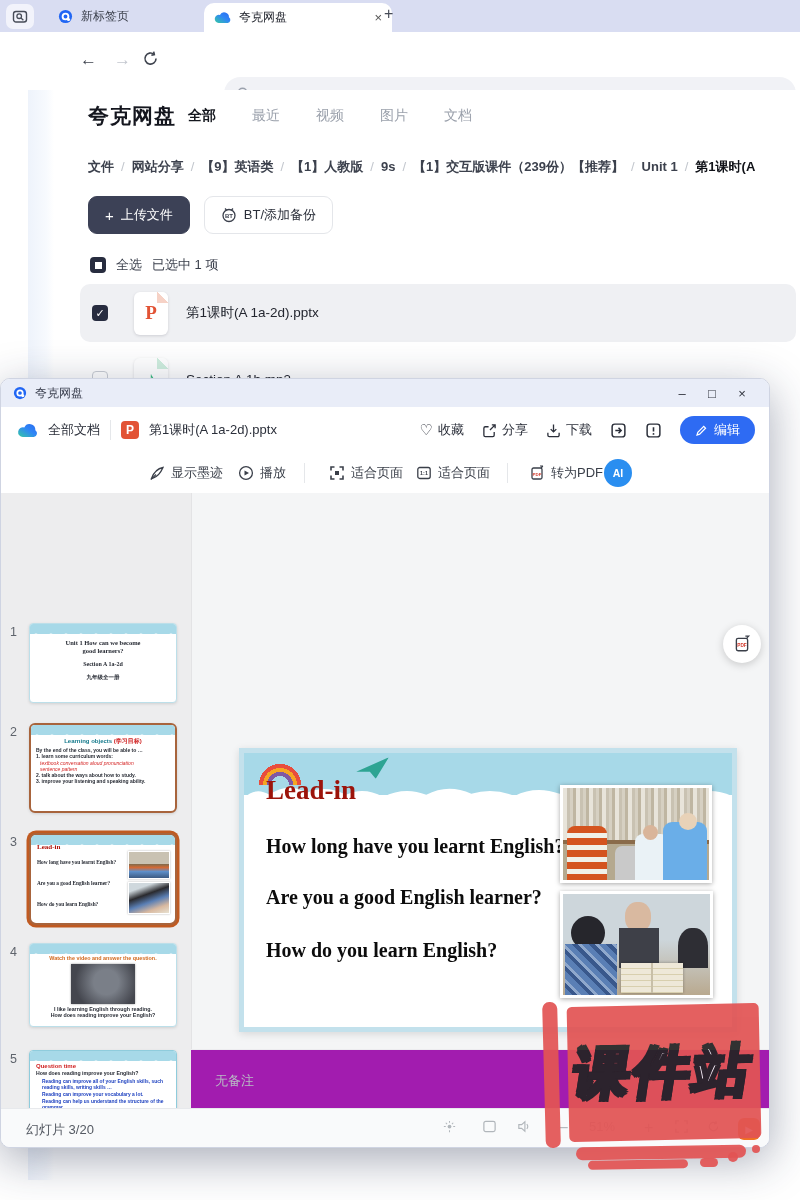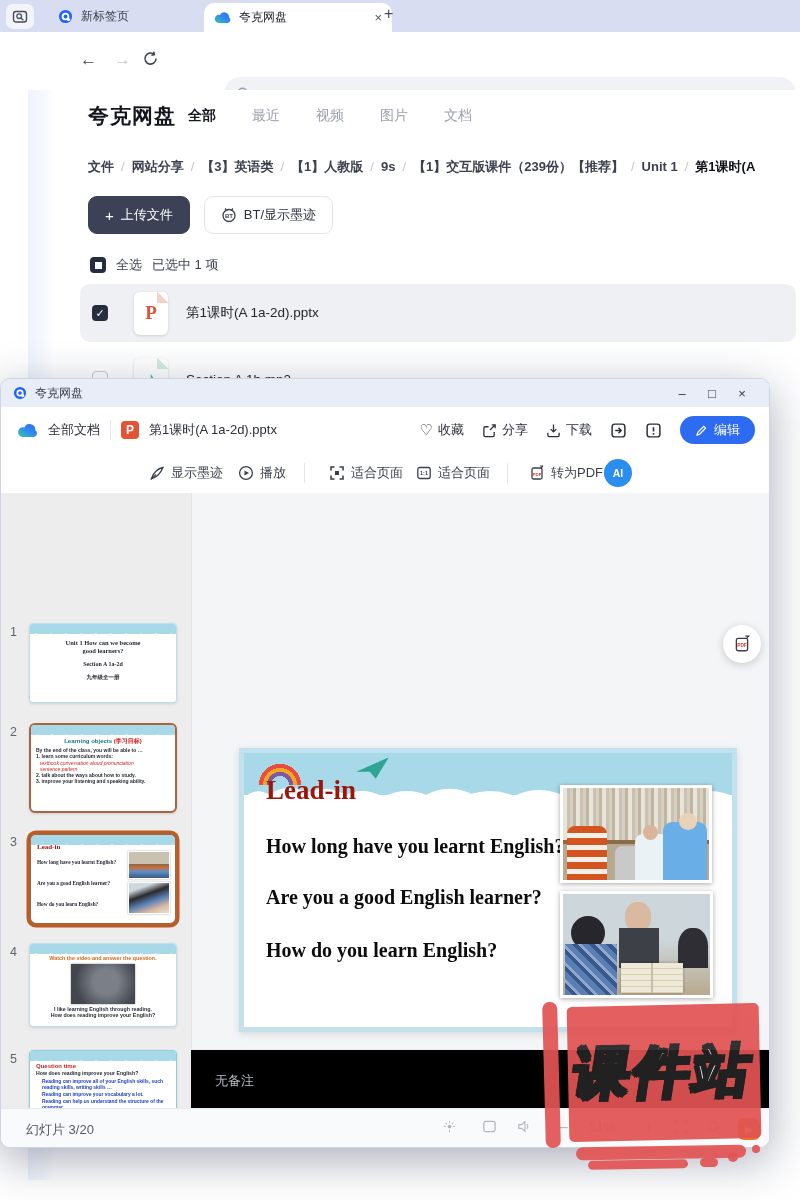--- a/index.html
+++ b/index.html
@@ -70,21 +70,21 @@
          display:flex;align-items:center;justify-content:center;font-size:10.5px;font-weight:bold;position:absolute;}
   .vbody{left:0;top:114px;width:768px;height:615px;background:#f4f5f6;}
   .thumbpanel{left:0;top:0;width:190px;height:615px;background:#ededee;border-right:1px solid #e3e3e5;}
   .tnum{left:9px;width:16px;font-size:12.5px;color:#5f646c;text-align:left;}
   .thumb{left:28px;width:148px;background:#fff;border-radius:4px;box-shadow:0 1px 3px rgba(0,0,0,.12);
          box-sizing:border-box;overflow:hidden;position:absolute;}
   .mini-sky{height:10px;background:#a7d9e8;
             background-image:radial-gradient(circle 5px at 6px 11px,#fff 4.2px,rgba(255,255,255,0) 4.8px);
             background-size:15px 10px;background-repeat:repeat-x;background-position:0 3px;}
   .mser{font-family:"Liberation Serif","DejaVu Serif",serif;}
-  .notesbar{left:190px;top:556px;width:578px;height:59px;background:#000000;border-top:1px solid #ececef;}
+  .notesbar{left:190px;top:556px;width:578px;height:59px;background:#a21caf;border-top:1px solid #ececef;}
   .notesph{left:24px;top:22px;font-size:13px;color:#b8bcc4;}
   .statusbar{left:0;top:729px;width:768px;height:40px;background:#f9fafb;border-top:1px solid #e7e9ec;}
   .status-l{left:25px;top:12px;font-size:13px;color:#555a63;}
   .zctl{position:absolute;top:10px;font-size:14px;color:#9aa0a6;opacity:.75;}
   
   .slide{left:238px;top:255px;width:498px;height:284px;background:#fff;border:5px solid #c3e1ec;
          box-sizing:border-box;box-shadow:0 2px 8px rgba(0,0,0,.12);position:absolute;overflow:hidden;}
   .sky{position:absolute;left:0;top:0;width:100%;height:42px;background:#a7d9e8;}
   .cloudedge{position:absolute;left:0;top:28px;width:100%;height:34px;}
   .slide-title{position:absolute;left:22px;top:22px;font-size:27px;font-weight:bold;color:#9c140b;
@@ -173,37 +173,37 @@
   <div class="abs leftstrip"></div>
   <div class="abs ptitle">夸克网盘</div>
   <div class="abs ptabs">
     <span class="ptab-active">全部</span>
     <span>最近</span>
     <span>视频</span>
     <span>图片</span>
     <span>文档</span>
   </div>
   <div class="abs crumbs">
-    <span class="crumb">文件</span><span class="crumb">网站分享</span><span class="crumb">【3】英语类</span><span class="crumb">【1】人教版</span><span class="crumb">9s</span><span class="crumb">【1】交互版课件（239份）【推荐】</span><span class="crumb">Unit 1</span><span class="crumb crumb-last">第1课时(A</span>
+    <span class="crumb">文件</span><span class="crumb">网站分享</span><span class="crumb">【9】英语类</span><span class="crumb">【1】人教版</span><span class="crumb">9s</span><span class="crumb">【1】交互版课件（239份）【推荐】</span><span class="crumb">Unit 1</span><span class="crumb crumb-last">第1课时(A</span>
   </div>
   <div class="abs btnrow">
     <div class="btn btn-dark">
       <span style="font-size:15px;">+</span>
       <span>上传文件</span>
     </div>
     <div class="btn">
       <span>
         <svg width="16" height="16" viewBox="0 0 16 16">
             <circle cx="8" cy="8.5" r="6" fill="none" stroke="#3a3f4b" stroke-width="1.3"></circle>
             <text x="8" y="11" font-size="6" font-weight="bold" text-anchor="middle" fill="#3a3f4b">BT</text>
             <line x1="4" y1="1.5" x2="5.5" y2="3" stroke="#3a3f4b" stroke-width="1.2"></line>
             <line x1="12" y1="1.5" x2="10.5" y2="3" stroke="#3a3f4b" stroke-width="1.2"></line>
           </svg>
       </span>
-      <span>BT/显示墨迹</span>
+      <span>BT/添加备份</span>
     </div>
   </div>
   <div class="abs selrow">
     <span class="cbx cbx-ind">
         <i></i>
       </span>
     <span>全选</span>
     <span>已选中 1 项</span>
   </div>
 

